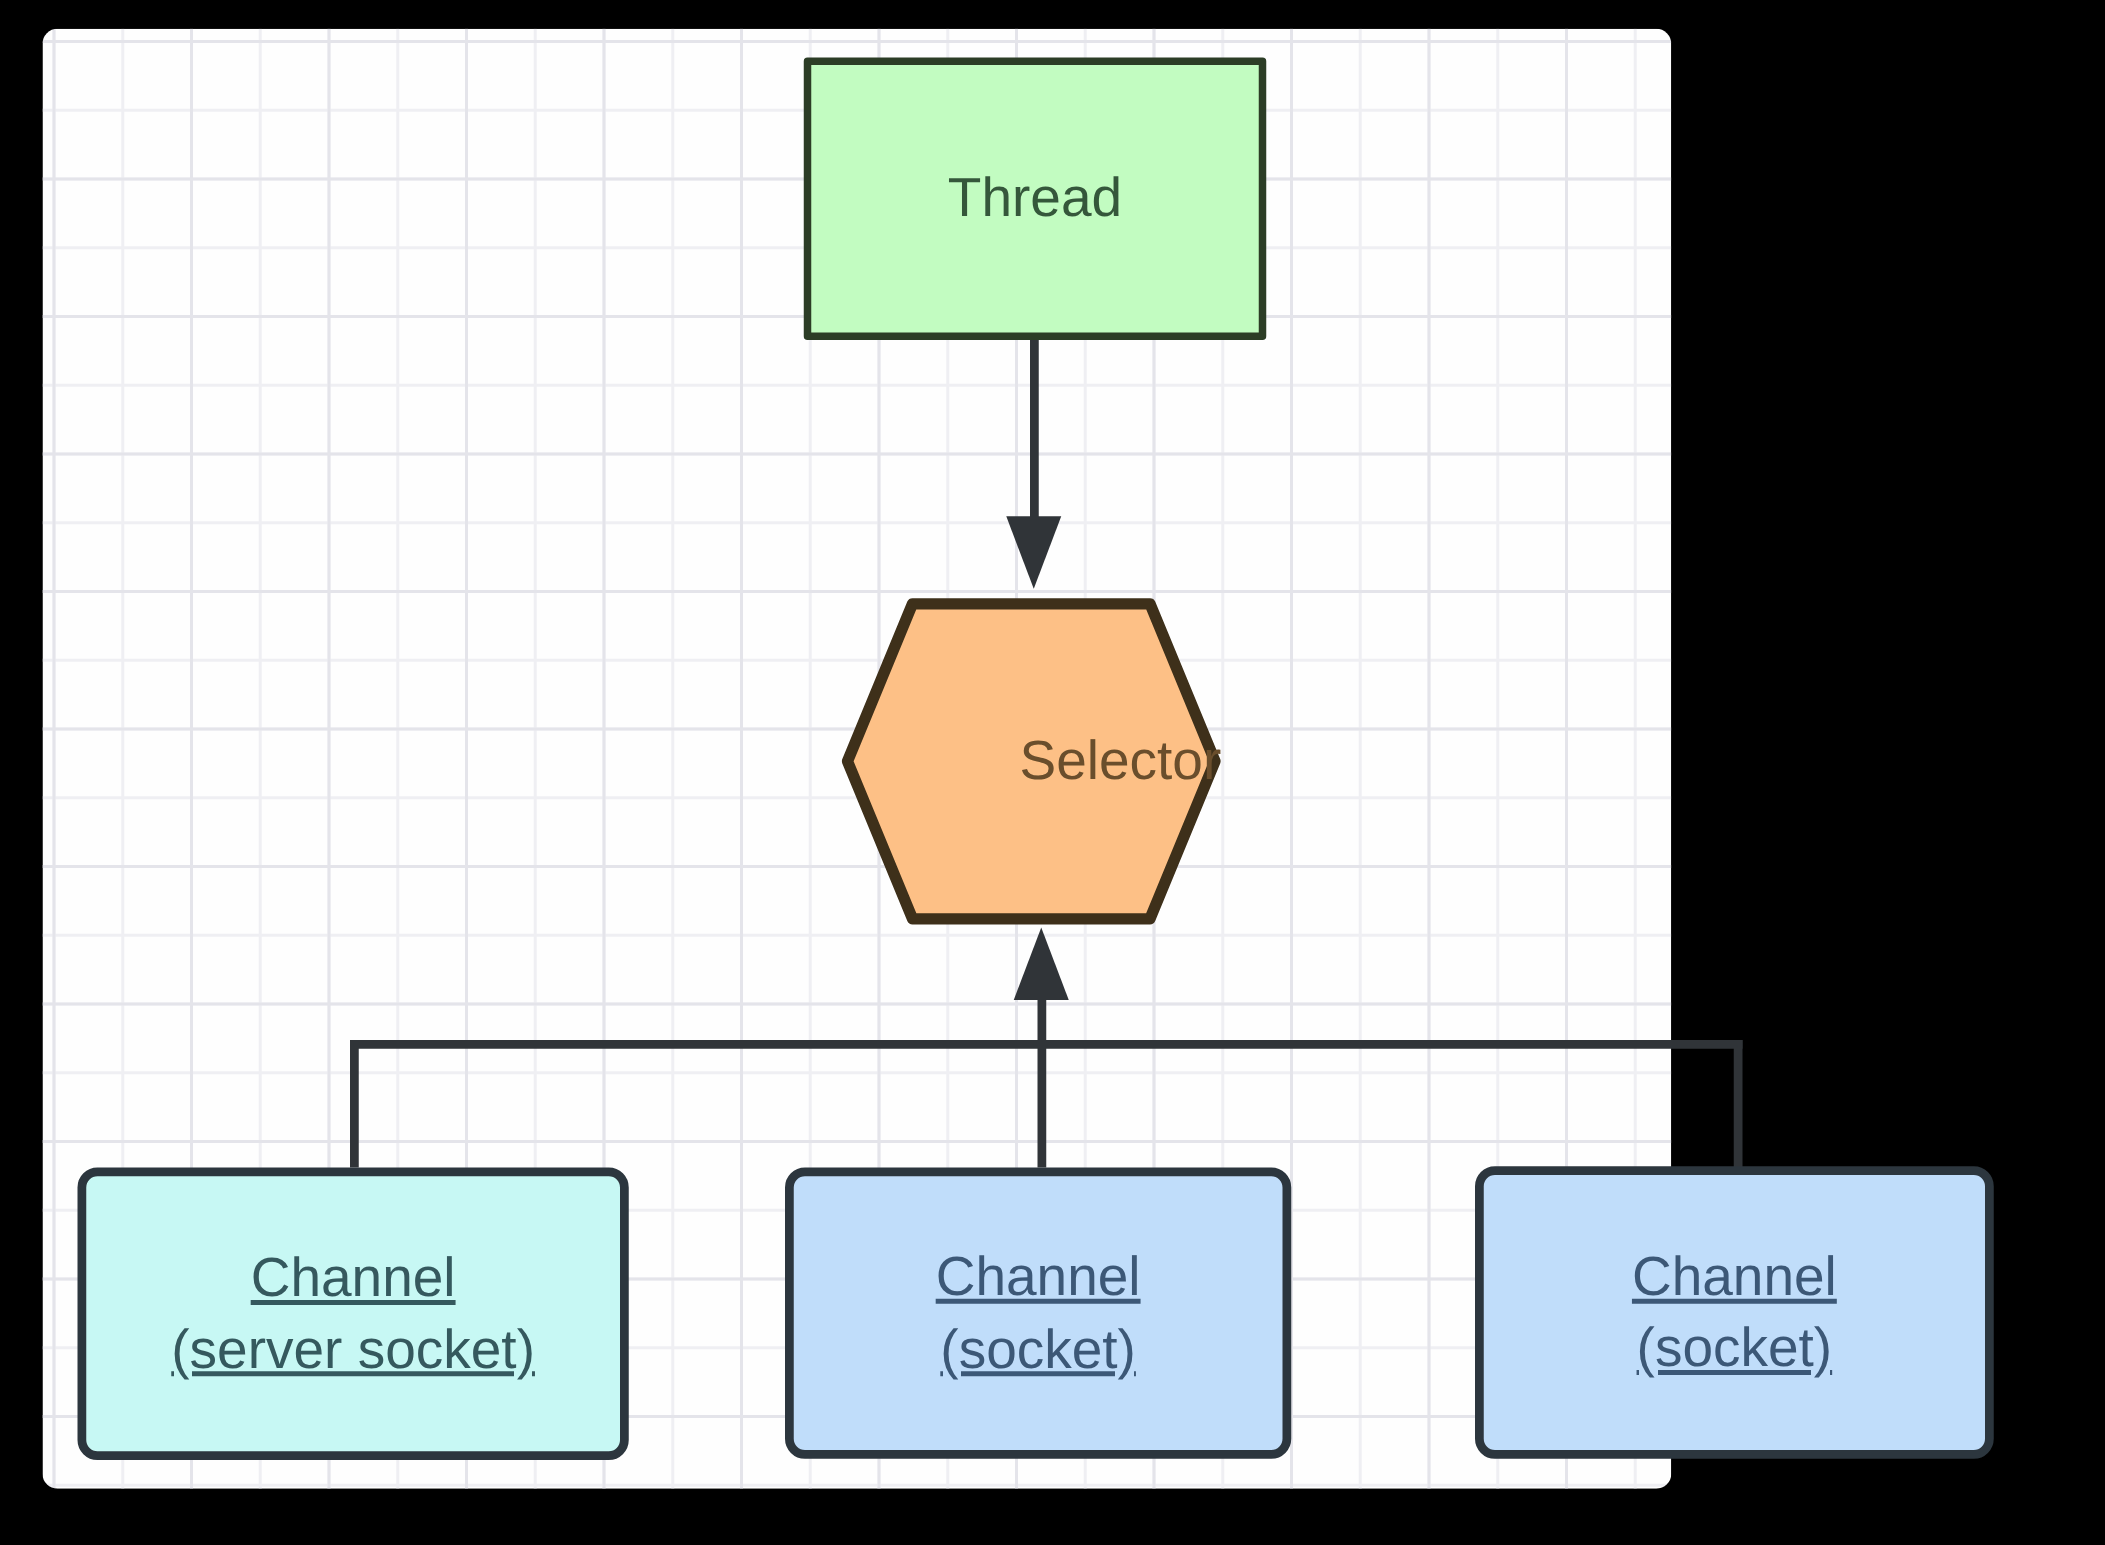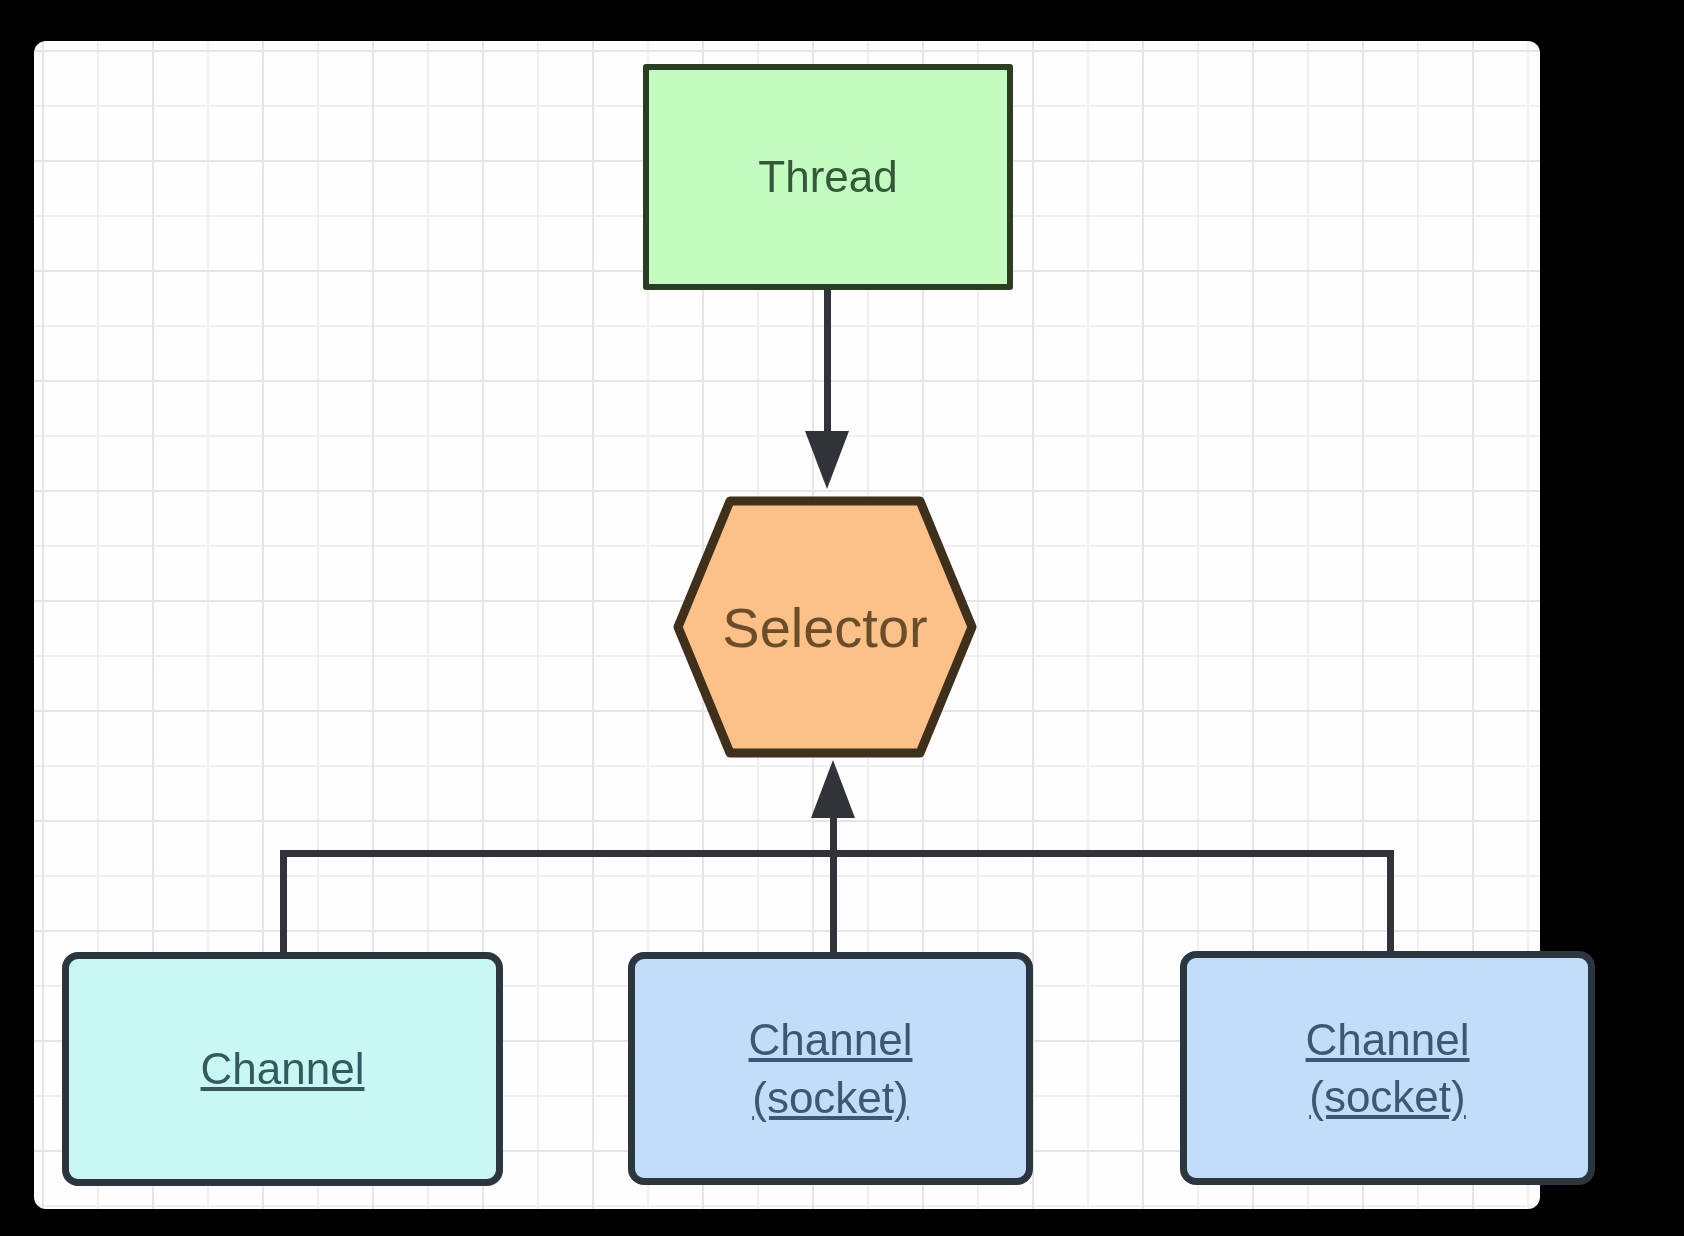--- a/index.html
+++ b/index.html
@@ -11,22 +11,22 @@
   .frame {
     position: relative;
     width: 1684px;
     height: 1236px;
     background: #000000;
     overflow: hidden;
   }
   .canvas {
     position: absolute;
     left: 34px;
-    top: 41px;
-    width: 1506px;
+    top: 23px;
+    width: 1303px;
     height: 1168px;
     border-radius: 12px;
     background-color: #fefefe;
     background-image:
       linear-gradient(to right, #e4e4ea 2px, transparent 2px),
       linear-gradient(to bottom, #e4e4ea 2px, transparent 2px),
       linear-gradient(to right, #efeff3 2px, transparent 2px),
       linear-gradient(to bottom, #efeff3 2px, transparent 2px);
     background-size: 110px 110px, 110px 110px, 55px 55px, 55px 55px;
     background-position: 8px 9px;
@@ -47,21 +47,22 @@
     border: 6px solid #2c3d26;
     border-radius: 3px;
     color: #35573b;
     font-size: 44px;
   }
   .node-selector {
     left: 639px; top: 454px;
     width: 304px; height: 264px;
     background: transparent;
     color: #6a4e2c;
-    font-size: 56px;
+    font-size: 44px;
+    align-items: flex-end;
   }
   .node-selector svg {
     position: absolute;
     left: 0; top: 0;
     width: 304px; height: 264px;
   }
   .hex-label { position: relative; }
   .node-channel {
     border: 7px solid #2c363e;
     border-radius: 16px;
@@ -132,20 +133,21 @@
 
     <div class="node node-selector">
       <svg viewBox="0 0 304 264" aria-hidden="true">
         <polygon points="5,132 57,6 247,6 299,132 247,258 57,258" fill="#fdc086" stroke="#3e301a" stroke-width="9" stroke-linejoin="round"></polygon>
       </svg>
       <span class="hex-label">Selector</span>
     </div>
 
     <div class="node node-channel channel-server">
       <div>Channel</div>
+      <div>(server socket)</div>
     </div>
 
     <div class="node node-channel channel-mid">
       <div>Channel</div>
       <div>(socket)</div>
     </div>
 
     <div class="node node-channel channel-right">
       <div>Channel</div>
       <div>(socket)</div>

